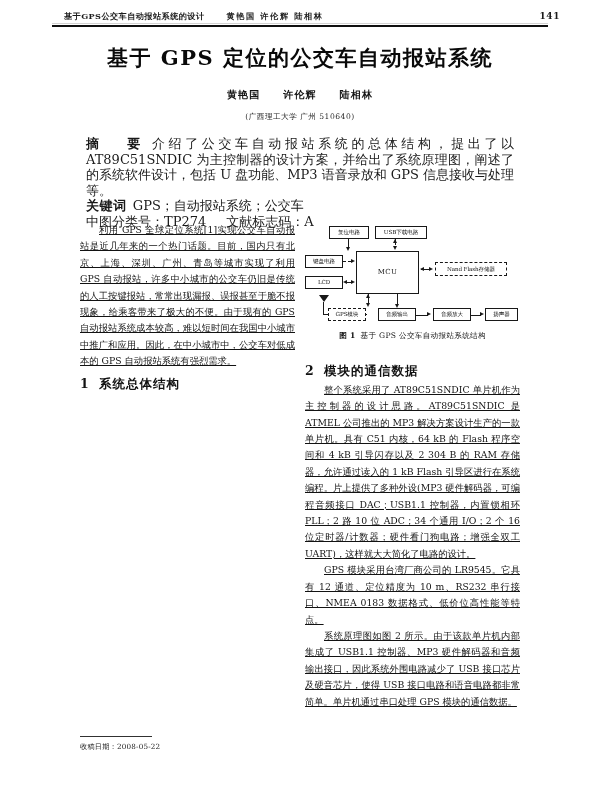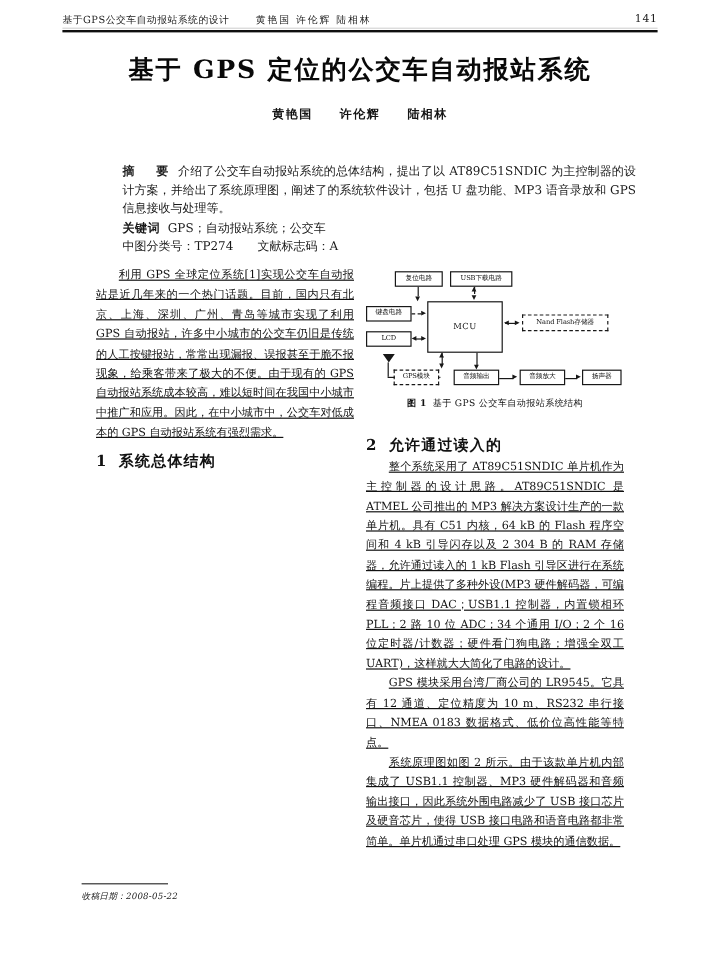--- a/index.html
+++ b/index.html
@@ -14,28 +14,28 @@
     background: #ffffff;
     margin: 0 auto;
     overflow: hidden;
     font-family: "DejaVu Serif", "Liberation Serif", serif;
     color: #161616;
     filter: contrast(1.02);
   }
   
   .runhead {
     position: absolute;
-    left: 52px;
+    left: 64px;
     top: 8px;
     width: 496px;
     height: 16px;
     font-size: 8.2px;
     letter-spacing: 0.4px;
     color: #1d1d1d;
-    font-weight: normal;
+    font-weight: bold;
     display: flex;
     align-items: center;
   }
   .runhead .rh-title { white-space: nowrap; }
   .runhead .rh-authors {
     margin-left: 22px;
     white-space: nowrap;
     letter-spacing: 1.6px;
   }
   .runhead .rh-page {
@@ -91,24 +91,24 @@
     width: 600px;
     text-align: center;
     font-size: 7.6px;
     letter-spacing: 0.5px;
     color: #2a2a2a;
   }
 
   
   .abs-block {
     position: absolute;
-    left: 102px;
+    left: 86px;
     top: 136px;
     width: 428px;
-    font-size: 10px;
+    font-size: 13px;
     line-height: 15.5px;
     text-align: justify;
     color: #1b1b1b;
   }
   .abs-block p { margin: 0; }
   .abs-lead {
     font-weight: bold;
     letter-spacing: 4px;
     margin-right: 4px;
   }
@@ -198,27 +198,26 @@
     position: absolute;
     width: 0; height: 0;
     border-left: 5px solid transparent;
     border-right: 5px solid transparent;
     border-top: 7px solid #1a1a1a;
   }
 
   
   .footnote {
     position: absolute;
-    left: 68px;
+    left: 80px;
     top: 742px;
     width: 215px;
     font-size: 7.2px;
     letter-spacing: 0.2px;
     color: #222;
-    font-style: italic;
   }
   .footnote::before {
     content: "";
     position: absolute;
     left: 0; top: -6px;
     width: 72px; height: 1px;
     background: #333;
   }
   .fn-date { font-family: "DejaVu Serif", serif; }
 </style>
@@ -235,20 +234,21 @@
   <div class="rule"></div>
 
   <div class="doc-title">基于 GPS 定位的公交车自动报站系统</div>
 
   <div class="authors">
     <span>黄艳国</span>
     <span>许伦辉</span>
     <span>陆相林</span>
   </div>
 
+  <div class="affil">(广西理工大学  广州 510640)</div>
 
   <div class="abs-block">
     <p><span class="abs-lead">摘　要</span><span>介绍了公交车自动报站系统的总体结构，提出了以 AT89C51SNDIC 为主控制器的设计方案，并给出了系统原理图，阐述了的系统软件设计，包括 U 盘功能、MP3 语音录放和 GPS 信息接收与处理等。</span></p>
     <p><span class="kw-lead">关键词</span><span>GPS；自动报站系统；公交车</span></p>
     <p class="cls-row"><span>中图分类号：</span><span>TP274</span><span class="gap"></span><span>文献标志码：</span><span>A</span></p>
   </div>
 
   <div class="col left">
     <p class="ind"><span>利用 GPS 全球定位系统[1]实现公交车自动报站是近几年来的一个热门话题。目前，国内只有北京、上海、深圳、广州、青岛等城市实现了利用 GPS 自动报站，许多中小城市的公交车仍旧是传统的人工按键报站，常常出现漏报、误报甚至于脆不报现象，给乘客带来了极大的不便。由于现有的 GPS 自动报站系统成本较高，难以短时间在我国中小城市中推广和应用。因此，在中小城市中，公交车对低成本的 GPS 自动报站系统有强烈需求。</span></p>
 
@@ -314,21 +314,21 @@
       <div class="ln" style="left:18px; top:80px; width:1px; height:12px;"></div>
       <div class="ln" style="left:18px; top:92px; width:6px; height:1px;"></div>
     </div>
 
     <div class="fig-cap">
       <span class="fignum">图 1</span><span>基于 GPS 公交车自动报站系统结构</span>
     </div>
 
     <div class="sec-head">
       <span class="num">2</span>
-      <span>允许通过读入的</span>
+      <span>模块的通信数据</span>
     </div>
 
     <p class="ind"><span>整个系统采用了 AT89C51SNDIC 单片机作为主控制器的设计思路。AT89C51SNDIC 是 ATMEL 公司推出的 MP3 解决方案设计生产的一款单片机。具有 C51 内核，64 kB 的 Flash 程序空间和 4 kB 引导闪存以及 2 304 B 的 RAM 存储器，允许通过读入的 1 kB Flash 引导区进行在系统编程。片上提供了多种外设(MP3 硬件解码器，可编程音频接口 DAC；USB1.1 控制器，内置锁相环 PLL；2 路 10 位 ADC；34 个通用 I/O；2 个 16 位定时器/计数器；硬件看门狗电路；增强全双工 UART)，这样就大大简化了电路的设计。</span></p>
     <p class="ind"><span>GPS 模块采用台湾厂商公司的 LR9545。它具有 12 通道、定位精度为 10 m、RS232 串行接口、NMEA 0183 数据格式、低价位高性能等特点。</span></p>
     <p class="ind"><span>系统原理图如图 2 所示。由于该款单片机内部集成了 USB1.1 控制器、MP3 硬件解码器和音频输出接口，因此系统外围电路减少了 USB 接口芯片及硬音芯片，使得 USB 接口电路和语音电路都非常简单。单片机通过串口处理 GPS 模块的通信数据。</span></p>
   </div>
 
   <div class="footnote">
     <span>收稿日期：</span><span class="fn-date">2008-05-22</span>
   </div>

